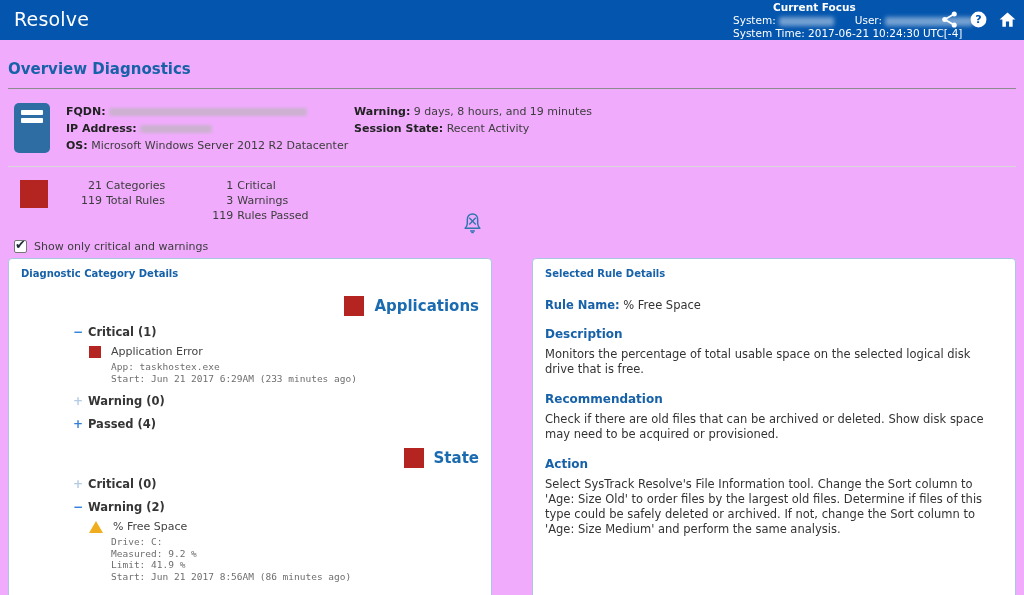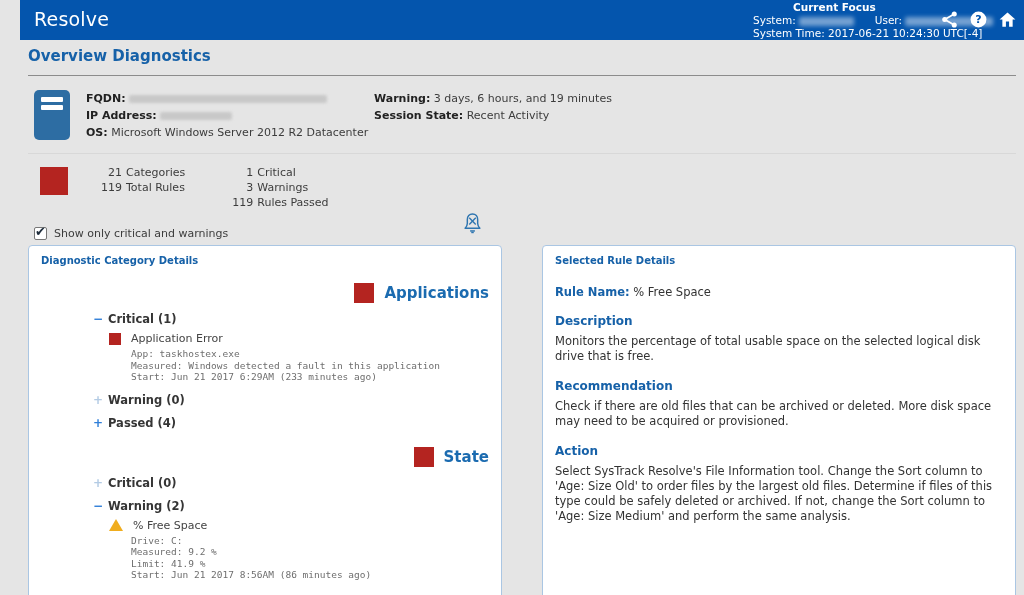--- a/index.html
+++ b/index.html
@@ -1,35 +1,34 @@
 <!DOCTYPE html>
 <html><head>
 <meta charset="utf-8">
 <style>
   * { margin:0; padding:0; box-sizing:border-box; }
   html,body { background:#fff; }
   #app {
     position:relative; width:1024px; height:595px; overflow:hidden;
-    background:#e5e5e5; font-family:"DejaVu Sans","Liberation Sans",sans-serif;
+    background:#f0abfc; font-family:"DejaVu Sans","Liberation Sans",sans-serif;
     color:#444;
-    padding-left:20px;
   }
   
   .topbar { position:relative; height:40px; background:#0455ad; color:#fff; }
   .logo { position:absolute; left:14px; top:8px; font-size:19px; letter-spacing:.2px; }
   .focus { position:absolute; left:733px; top:1px; font-size:10.5px; line-height:13px; white-space:nowrap; }
   .focus .bold { font-weight:bold;margin-left:40px; }
   .redact { display:inline-block; height:9px; border-radius:2px; vertical-align:middle;
             background:rgba(255,255,255,.45); filter:blur(2px); }
   .redact.dark { background:#b5b5b5; opacity:.6; filter:blur(1.6px); height:8px; }
   .topbar-icons { position:absolute; right:7px; top:10px; display:flex; gap:10px; align-items:center; }
   .tb-icon { width:19px; height:19px; cursor:pointer; }
   
   .content { padding:0 8px; }
-  .page-title { margin-top:7px; padding-bottom:10px; border-bottom:1px solid #8c8c8c;
+  .page-title { margin-top:20px; padding-bottom:10px; border-bottom:1px solid #8c8c8c;
     font-size:15px; font-weight:bold; color:#1661a8; }
   
   .server-block { display:flex; padding:14px 4px 12px 6px; border-bottom:1px solid #d8d8d8; }
   .server-icon { width:36px; height:50px; background:#2d6da3; border-radius:5px; flex:0 0 auto; }
   .server-icon .bar { width:22px; height:5px; background:#fff; border-radius:1px; margin:7px auto 0; }
   .server-icon .bar + .bar { margin-top:3px; }
   .info-col { margin-left:16px; font-size:11px; line-height:17px; white-space:nowrap; }
   .info-col.c1 { width:272px; }
   .info-col b { color:#222; }
   .info-col span.val { color:#3c3c3c; }
@@ -140,21 +139,21 @@
           <span class="redact dark" style="width:72px;"></span>
         </div>
         <div>
           <b>OS:</b>
           <span class="val">Microsoft Windows Server 2012 R2 Datacenter</span>
         </div>
       </div>
       <div class="info-col">
         <div>
           <b>Warning:</b>
-          <span class="val">3 days, 6 hours, and 19 minutes</span>
+          <span class="val">9 days, 8 hours, and 19 minutes</span>
         </div>
         <div>
           <b>Session State:</b>
           <span class="val">Recent Activity</span>
         </div>
       </div>
     </div>
 
     <div class="summary">
       <div class="sum-square" id="sum-square" style="background: rgb(180, 36, 32);"></div>
@@ -204,21 +203,21 @@
                 <div class="group">
                   <div class="group-row">
                     <span class="expander exp-blue">−</span>
                     <span class="group-label">Critical (1)</span>
                   </div>
                   <div class="rule-item">
                     <div class="item-row">
                       <span class="mini-square" style="background: rgb(180, 36, 32);"></span>
                       <span class="item-title">Application Error</span>
                     </div>
-                    <div class="item-details"><div class="detail-line">App: taskhostex.exe</div><div class="detail-line">Measured: Windows detected a fault in this application</div><div class="detail-line">Start: Jun 21 2017 6:29AM (233 minutes ago)</div></div>
+                    <div class="item-details"><div class="detail-line">App: taskhostex.exe</div><div class="detail-line">Start: Jun 21 2017 6:29AM (233 minutes ago)</div></div>
                   </div>
                 </div>
                 <div class="group">
                   <div class="group-row">
                     <span class="expander exp-dim">+</span>
                     <span class="group-label">Warning (0)</span>
                   </div>
                 </div>
                 <div class="group">
                   <div class="group-row">
@@ -264,21 +263,21 @@
           <span class="blue-label">Rule Name:</span>
           <span class="rule-name-val">% Free Space</span>
         </div>
         <div id="rp-sections">
             <div class="rp-section">
               <div class="rp-heading">Description</div>
               <div class="rp-text">Monitors the percentage of total usable space on the selected logical disk drive that is free.</div>
             </div>
             <div class="rp-section">
               <div class="rp-heading">Recommendation</div>
-              <div class="rp-text">Check if there are old files that can be archived or deleted. More disk space may need to be acquired or provisioned.</div>
+              <div class="rp-text">Check if there are old files that can be archived or deleted. Show disk space may need to be acquired or provisioned.</div>
             </div>
             <div class="rp-section">
               <div class="rp-heading">Action</div>
               <div class="rp-text">Select SysTrack Resolve's File Information tool. Change the Sort column to 'Age: Size Old' to order files by the largest old files. Determine if files of this type could be safely deleted or archived. If not, change the Sort column to 'Age: Size Medium' and perform the same analysis.</div>
             </div>
           </div>
       </div>
     </div>
   </div>
 

